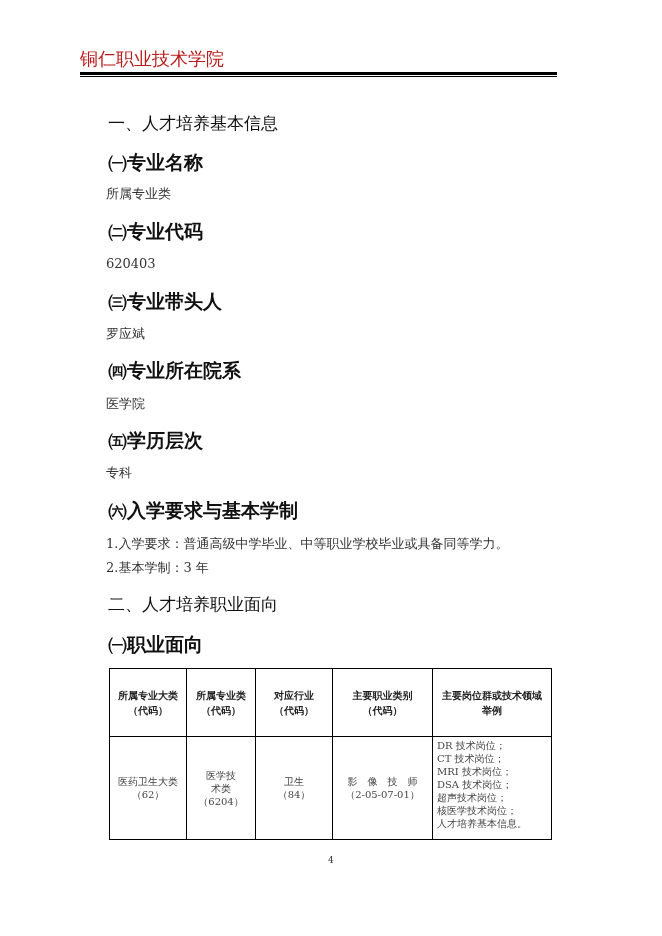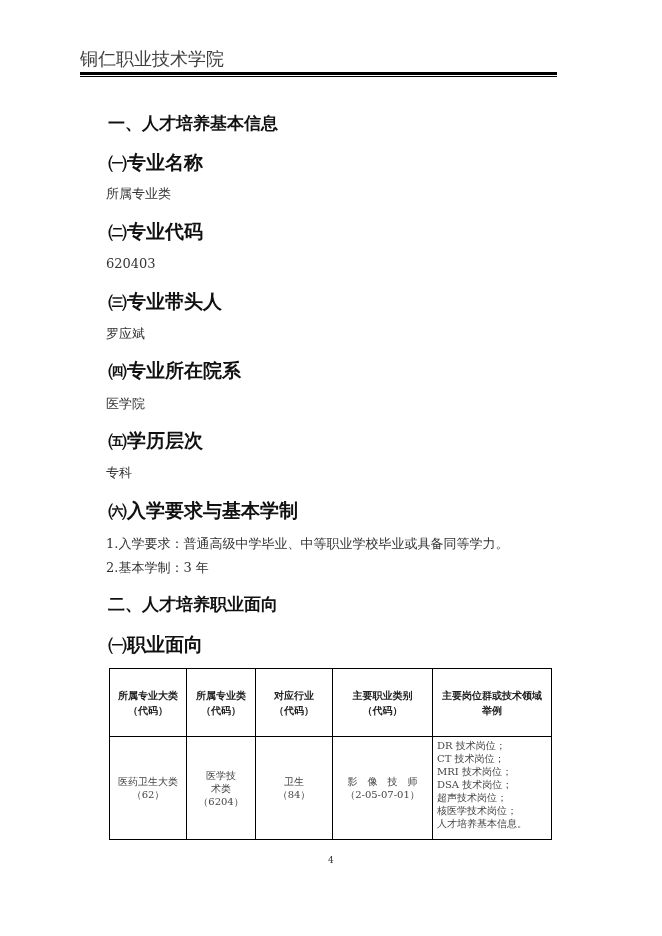--- a/index.html
+++ b/index.html
@@ -1,26 +1,26 @@
 <!DOCTYPE html>
 <html><head>
 <meta charset="utf-8">
 <style>
   html, body { margin:0; padding:0; background:#ffffff; }
   body { width:662px; height:936px; position:relative; overflow:hidden;
          font-family:"DejaVu Serif","Liberation Serif",serif; color:#111; }
   .header { position:absolute; left:80px; top:40px; width:477px; height:38px; }
   .header-left { position:absolute; left:0; top:7px; font-family:Liberation Serif, serif;
-                 font-size:18px; color:#404040; letter-spacing:0px; }
+                 font-size:18px; color:#b91c1c; letter-spacing:0px; }
   .header-right { position:absolute; right:0; top:12px; font-size:13px; color:#444; letter-spacing:2px; }
   .rule-thick { position:absolute; left:0; top:32px; width:477px; height:3px; background:#000; }
   .rule-thin { position:absolute; left:0; top:36px; width:477px; height:1px; background:#000; }
 
   .h1 { position:absolute; left:108px; font-family:"DejaVu Sans","Liberation Sans",sans-serif;
-        font-weight:bold; font-size:17px; color:#111; }
+        font-weight:normal; font-size:17px; color:#111; }
   .h2 { position:absolute; left:108px; font-family:"DejaVu Sans","Liberation Sans",sans-serif;
         font-weight:bold; font-size:19px; color:#111; }
   .p  { position:absolute; left:106px; font-size:13px; color:#333; }
 
   table.career { position:absolute; left:109px; top:668px; width:443px; border-collapse:collapse;
                  font-size:10px; }
   table.career td, table.career th { border:1.5px solid #000; text-align:center; vertical-align:middle;
                  padding:2px 3px; }
   table.career th { font-family:"DejaVu Sans","Liberation Sans",sans-serif; font-weight:bold; height:63px;
                  color:#222; line-height:15px; }

